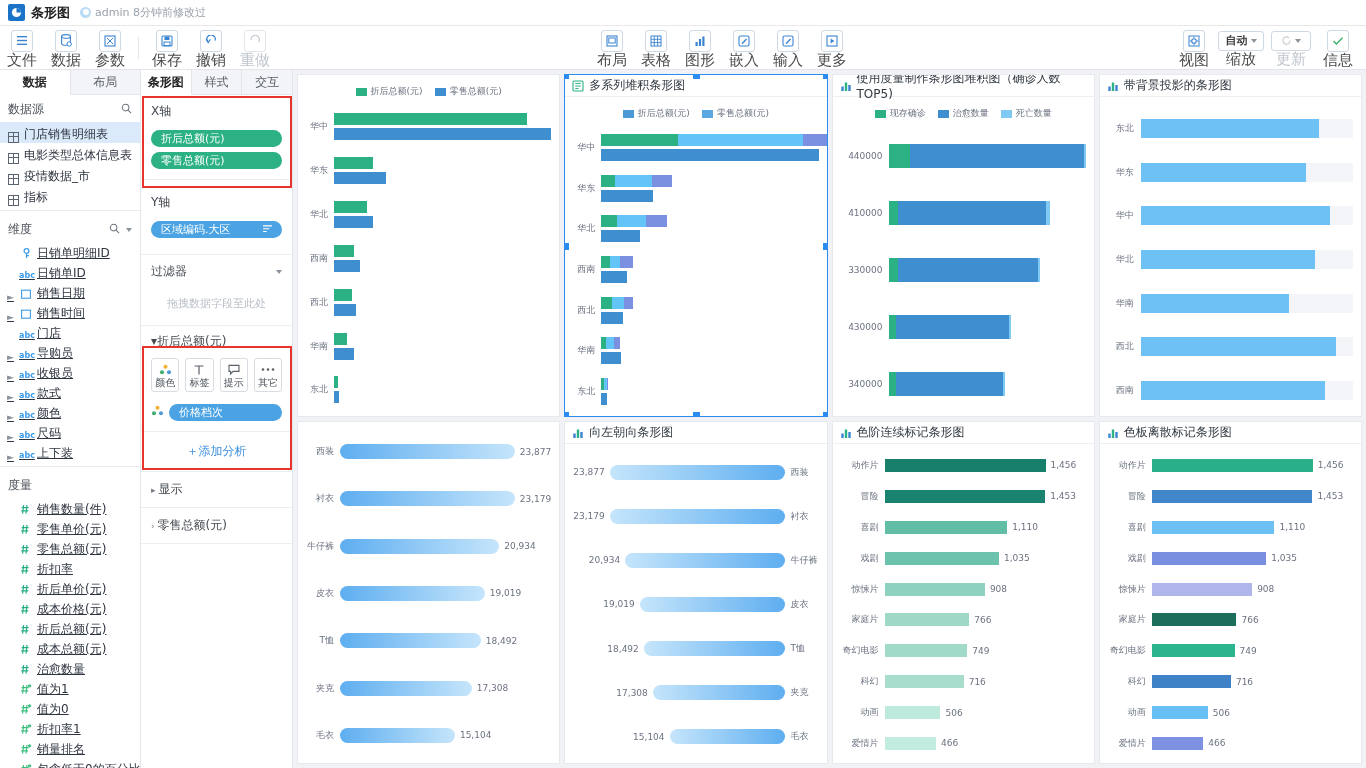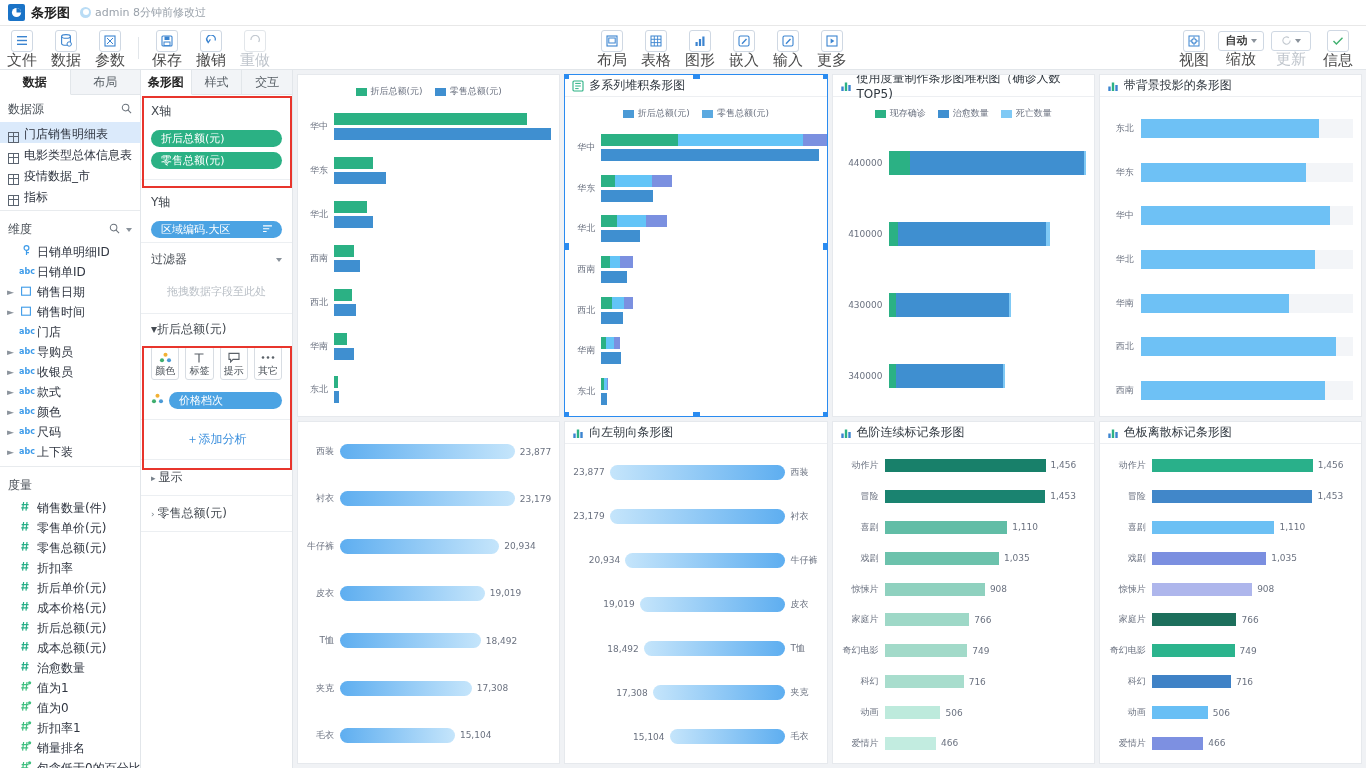--- a/index.html
+++ b/index.html
@@ -78,22 +78,22 @@
   .ds-item{
     display:flex;align-items:flex-end;gap:5px;height:21px;padding:0 8px;cursor:pointer;
     font-size:12px;color:#2f3540;
   }
   .ds-item.sel{background:#dbeafb;}
   .tbl-ico{width:11px;height:11px;border:1px solid #5b6470;display:inline-block;position:relative;flex:none;}
   .tbl-ico::before{content:"";position:absolute;left:0;right:0;top:3px;height:1px;background:#5b6470;}
   .tbl-ico::after{content:"";position:absolute;top:0;bottom:0;left:4px;width:1px;background:#5b6470;}
   .divider{height:1px;background:#e8ebee;margin:4px 0;}
   .fld{
-    display:flex;align-items:center;gap:4px;height:20px;padding:0 8px 0 6px;
-    font-size:12px;color:#2f3540;cursor:pointer;white-space:nowrap;
+    display:flex;align-items:flex-end;gap:4px;height:20px;padding:0 8px 0 6px;
+    font-size:12px;color:#2f3540;cursor:pointer;white-space:nowrap;text-decoration:underline;
   }
   .arr{width:9px;flex:none;color:#8b939c;font-size:9px;text-align:center;}
   .arr.blank{visibility:hidden;}
   .ftype{width:14px;flex:none;text-align:center;font-size:9px;line-height:12px;}
   .ftype.abc{color:#3d9be9;font-weight:bold;font-size:8px;font-family:"DejaVu Sans",sans-serif;}
   .ftype.key{color:#3d9be9;}
   .ftype.cal{color:#3d9be9;}
   .scrollcol{flex:1;overflow:hidden;}
   
   .panel-shelf{width:152px;background:#fff;border-right:1px solid #e2e6ea;display:flex;flex-direction:column;position:relative;}
@@ -566,21 +566,21 @@
     <div class="shelf-box">
       <div class="shelf-ttl">X轴</div>
       <div class="pill green">
         <span>折后总额(元)</span>
       </div>
       <div class="pill green" style="margin-bottom:0">
         <span>零售总额(元)</span>
       </div>
     </div>
 
-    <div class="shelf-box" style="padding-top:14px;padding-bottom:4px">
+    <div class="shelf-box" style="padding-top:14px;padding-bottom:16px">
       <div class="shelf-ttl">Y轴</div>
       <div class="pill blue" style="margin-bottom:0">
         <span>区域编码.大区</span>
         <span class="srt">
           <svg width="9" height="8" viewBox="0 0 10 9">
               <path d="M0 1 H10 M0 4.2 H7 M0 7.4 H4" stroke="#fff" stroke-width="1.2"></path>
             </svg>
         </span>
       </div>
     </div>
@@ -860,20 +860,30 @@
               <span class="glabel wider">410000</span>
               <div class="gbars">
                 <div class="bstack" style="height:24px;width:82%">
                   <div style="width:6.097560975609756%;background:#2bb184"></div>
                   <div style="width:91.46341463414635%;background:#3f8fd0"></div>
                   <div style="width:2.4390243902439024%;background:#7fc9f5"></div>
                 </div>
               </div>
             </div>
             <div class="grow">
+              <span class="glabel wider">330000</span>
+              <div class="gbars">
+                <div class="bstack" style="height:24px;width:77%">
+                  <div style="width:6.493506493506493%;background:#2bb184"></div>
+                  <div style="width:92.20779220779221%;background:#3f8fd0"></div>
+                  <div style="width:1.2987012987012987%;background:#7fc9f5"></div>
+                </div>
+              </div>
+            </div>
+            <div class="grow">
               <span class="glabel wider">430000</span>
               <div class="gbars">
                 <div class="bstack" style="height:24px;width:62%">
                   <div style="width:6.451612903225806%;background:#2bb184"></div>
                   <div style="width:91.93548387096774%;background:#3f8fd0"></div>
                   <div style="width:1.6129032258064515%;background:#7fc9f5"></div>
                 </div>
               </div>
             </div>
             <div class="grow">

